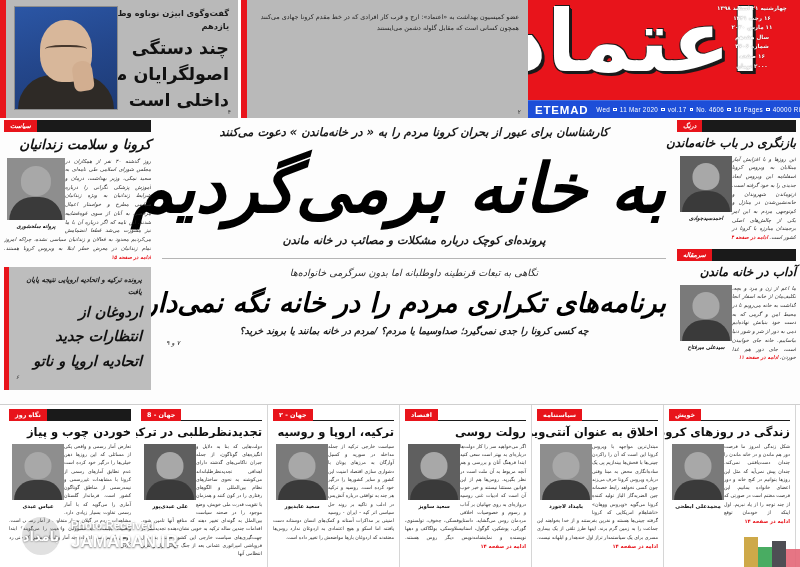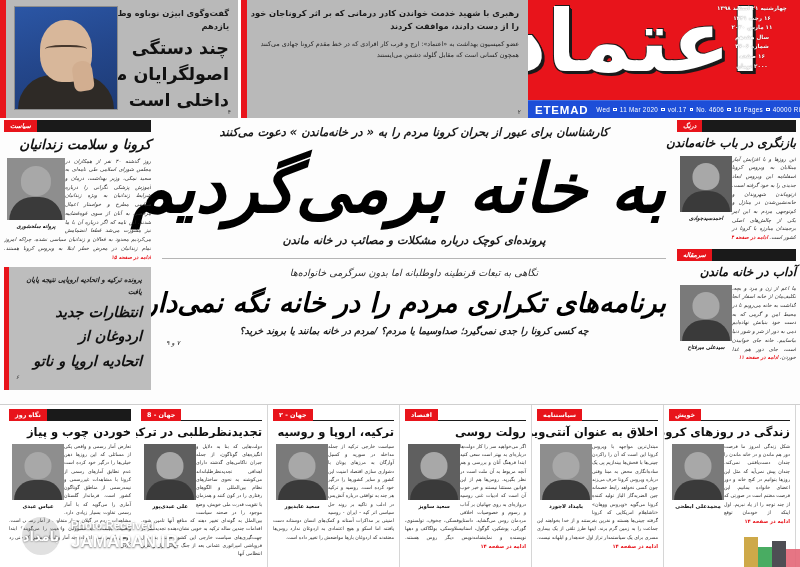--- a/index.html
+++ b/index.html
@@ -509,21 +509,20 @@
       <div class="mast-strip">
         <span class="mast-latin">ETEMAD</span>
         <span class="mast-meta">
           <span>Wed</span><span class="sep"></span><span>11 Mar 2020</span><span class="sep"></span><span>vol.17</span><span class="sep"></span><span>No. 4606</span><span class="sep"></span><span>16 Pages</span><span class="sep"></span><span>40000 Rials</span>
         </span>
       </div>
     </div>
 
     <div class="teaser a">
       <div class="teaser-redbar"></div>
-      <div class="teaser-kicker">رهبری با شهید خدمت خواندن کادر درمانی که بر اثر کروناجان خود را از دست دادند، موافقت کردند</div>
       <div class="teaser-sub">عضو کمیسیون بهداشت به «اعتماد»: ارج و قرب کار افرادی که در خط مقدم کرونا جهادی می‌کنند همچون کسانی است که مقابل گلوله دشمن می‌ایستند</div>
       <div class="teaser-page">۲</div>
     </div>
 
     <div class="teaser b">
       <div class="teaser-redbar"></div>
       <div class="teaser-photo">
         <div class="shoulders"></div>
         <div class="face"></div>
         <div class="hand"></div>
@@ -556,22 +555,22 @@
             <div class="op-byline">پروانه سلحشوری</div>
           </div>
           <span>روز گذشته ۴۰ نفر از همکاران در مجلس شورای اسلامی طی نامه‌ای به سعید نمکی، وزیر بهداشت، درمان و آموزش پزشکی نگرانی را درباره شرایط زندانیان به ویژه زندانیان سیاسی مطرح و خواستار اعمال مرخصی به آنان از سوی قوه‌قضاییه شدند. این نامه که اگر درباره آن با ما نیز مشورت می‌شد قطعا انضمامش می‌کردیم محدود به فعالان و زندانیان سیاسی نشده، چراکه امروز تمام زندانیان در معرض خطر ابتلا به ویروس کرونا هستند.</span>
           <span class="op-more">ادامه در صفحه ۱۵</span>
         </div>
       </div>
 
       <div class="gray-box">
         <div class="teaser-redbar"></div>
         <div class="gb-kicker">پرونده ترکیه و اتحادیه اروپایی نتیجه پایان یافت</div>
+        <div class="gb-head">اردوغان از</div>
         <div class="gb-head">انتظارات جدید</div>
-        <div class="gb-head">اردوغان از</div>
         <div class="gb-head">اتحادیه اروپا و ناتو</div>
         <div class="gb-page">۶</div>
       </div>
     </div>
 
     <div class="col-center">
 
       <div>
         <div class="lead-kicker">کارشناسان برای عبور از بحران کرونا مردم را به « در خانه‌ماندن » دعوت می‌کنند</div>
         <div class="lead-head">به خانه برمی‌گردیم</div>

